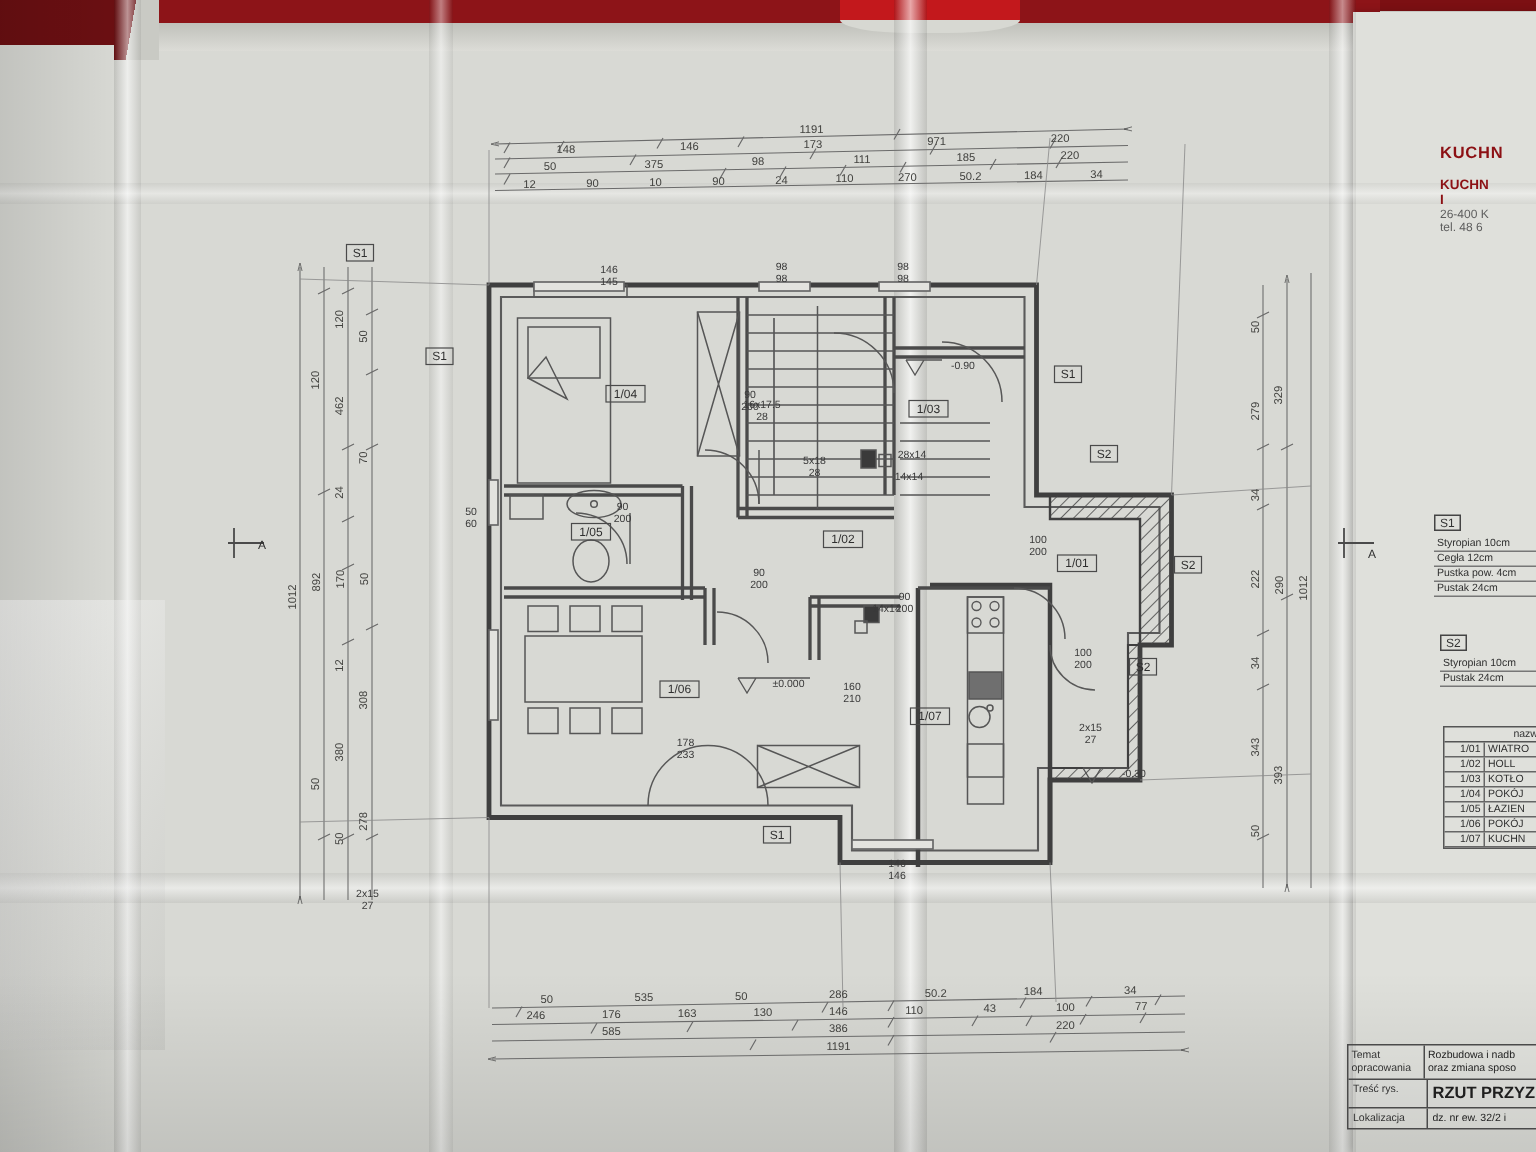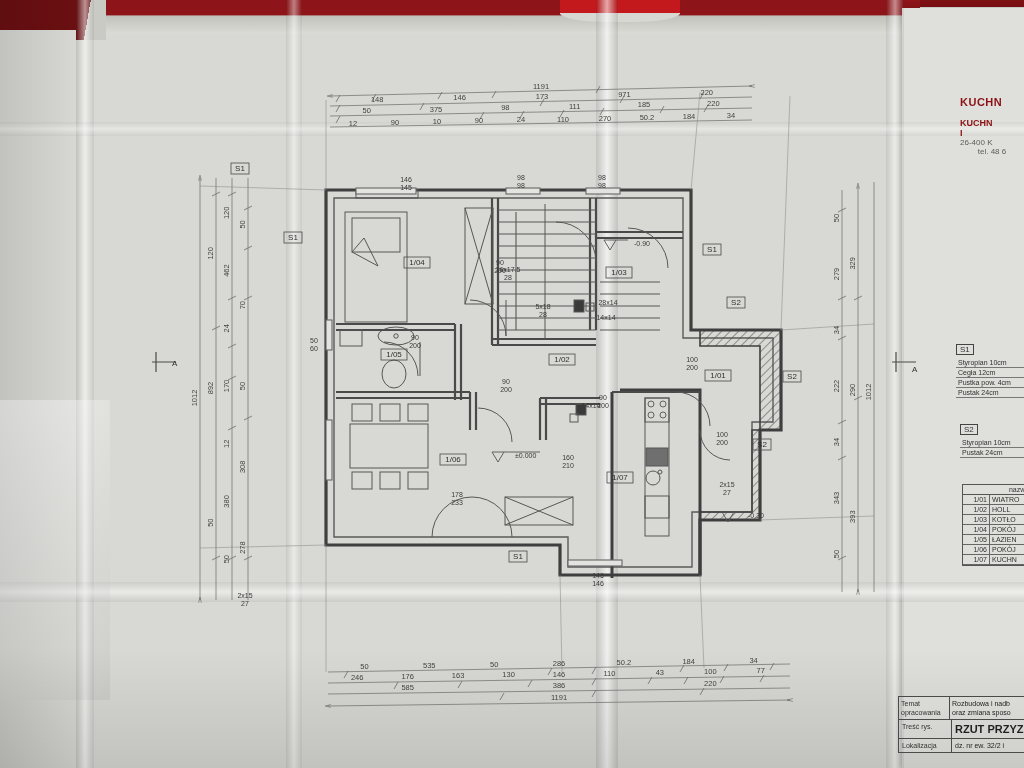--- a/index.html
+++ b/index.html
@@ -471,21 +471,21 @@
         <text x="172" y="366" class="roomtag" text-anchor="start">A</text>
         <text x="912" y="372" class="roomtag" text-anchor="start">A</text>
       </g>
   </svg>
 
   <div style="position:absolute;left:960px;top:96px;width:64px;text-align:left;">
     <div style="font-size:11px;font-weight:bold;color:#8c1014;letter-spacing:.5px;">KUCHN</div>
     <div style="font-size:9px;font-weight:bold;color:#8c1014;margin-top:10px;">KUCHN</div>
     <div style="font-size:9px;font-weight:bold;color:#8c1014;">I</div>
     <div style="font-size:8px;color:#5d5d5d;">26-400 K</div>
-    <div style="font-size:8px;color:#5d5d5d;text-align:center;">tel. 48 6</div>
+    <div style="font-size:8px;color:#5d5d5d;">tel. 48 6</div>
   </div>
 
   <div style="position:absolute;left:956px;top:338px;width:80px;">
     <div style="display:inline-block;border:1px solid #444;padding:0 3px;font-size:8px;color:#333;">S1</div>
     <div id="s1-layers" style="margin-top:2px;">
         <div style="font-size: 7px; color: rgb(47, 47, 47); border-bottom: 1px solid rgb(119, 119, 119); padding: 1px 2px; white-space: nowrap;">Styropian 10cm</div>
         <div style="font-size: 7px; color: rgb(47, 47, 47); border-bottom: 1px solid rgb(119, 119, 119); padding: 1px 2px; white-space: nowrap;">Cegła 12cm</div>
         <div style="font-size: 7px; color: rgb(47, 47, 47); border-bottom: 1px solid rgb(119, 119, 119); padding: 1px 2px; white-space: nowrap;">Pustka pow. 4cm</div>
         <div style="font-size: 7px; color: rgb(47, 47, 47); border-bottom: 1px solid rgb(119, 119, 119); padding: 1px 2px; white-space: nowrap;">Pustak 24cm</div>
       </div>

